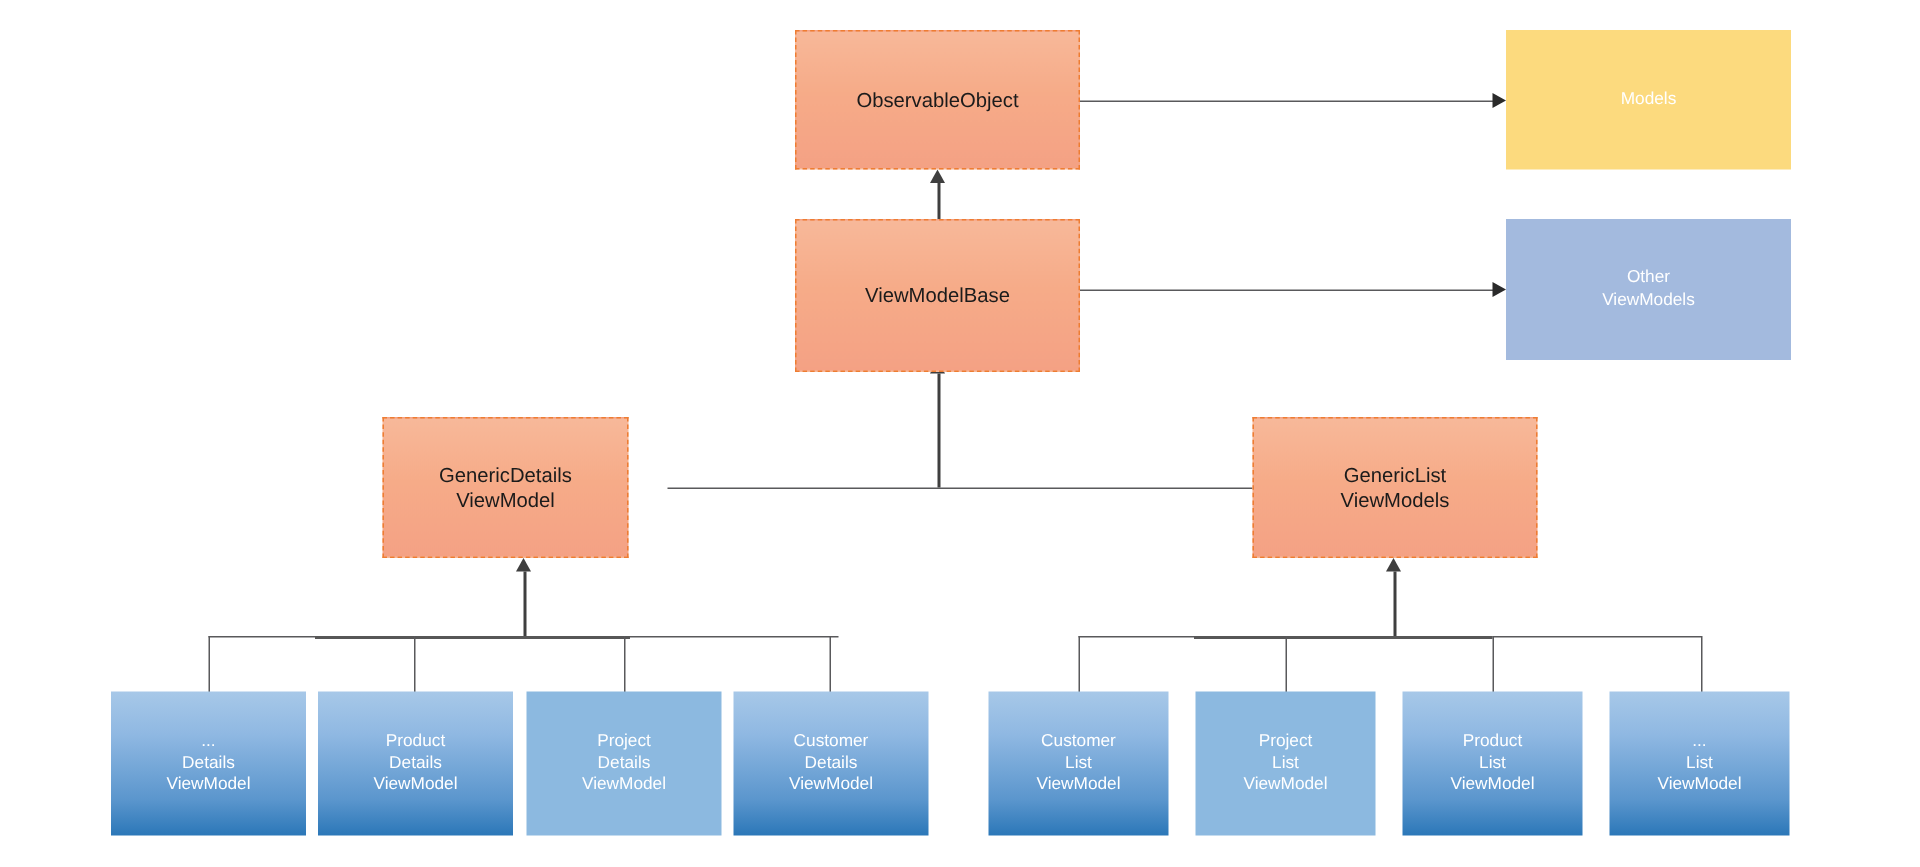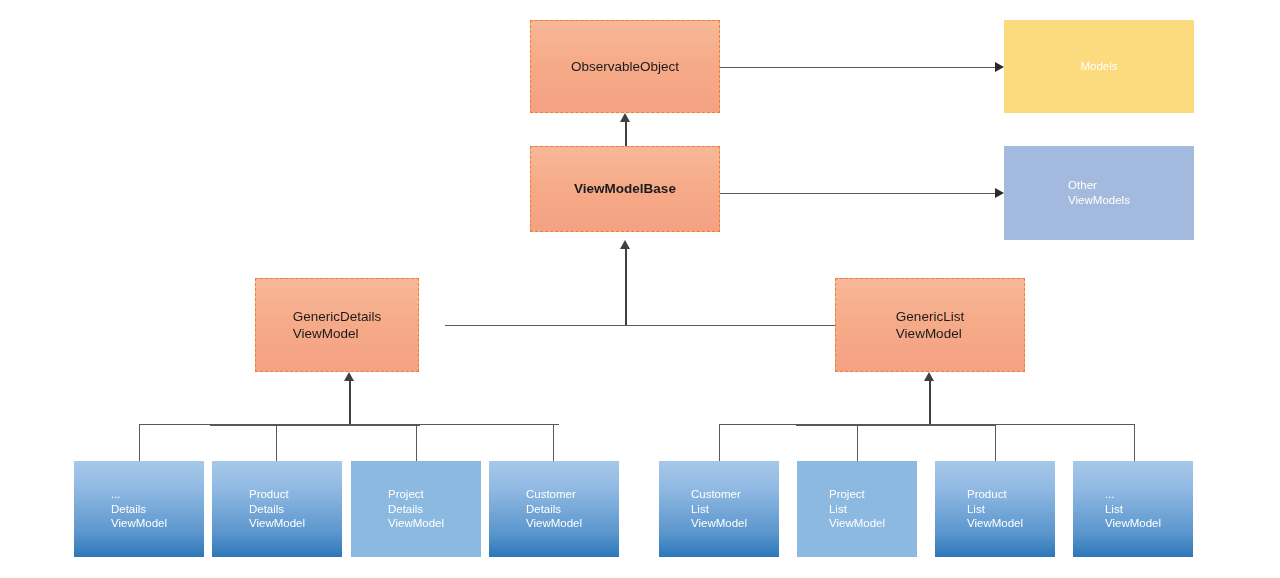--- a/index.html
+++ b/index.html
@@ -14,21 +14,21 @@
     background: #ffffff;
     font-family: "Liberation Sans", sans-serif;
     overflow: hidden;
   }
   .node {
     position: absolute;
     box-sizing: border-box;
     display: flex;
     align-items: center;
     justify-content: center;
-    text-align: left;
+    text-align: center;
     line-height: 1.28;
     white-space: pre-line;
     user-select: none;
   }
   
   .orange {
     background: linear-gradient(180deg, #f7b899 0%, #f6ab88 45%, #f4a184 100%);
     border: 1px dashed #ee7d32;
     color: #1b1b1b;
     font-size: 13.5px;
@@ -128,32 +128,32 @@
   <div class="hline" style="left:719px; top:424px; width:77px;"></div>
   <div class="hline-thick" style="left:796px; top:424px; height:0; width:199px;"></div>
   <div class="hline" style="left:995px; top:424px; width:139px;"></div>
   <div class="vline" style="left:719px; top:424px; height:38px;"></div>
   <div class="vline" style="left:857px; top:424px; height:38px;"></div>
   <div class="vline" style="left:995px; top:424px; height:38px;"></div>
   <div class="vline" style="left:1134px; top:424px; height:38px;"></div>
 
   <div class="node orange" style="left:530px; top:20px; width:190px; height:93px;">ObservableObject</div>
 
-  <div class="node orange" style="left:530px; top:146px; width:190px; height:86px;font-weight:bold;">ViewModelBase</div>
+  <div class="node orange" style="left:530px; top:146px; width:190px; height:102px;">ViewModelBase</div>
 
   <div class="node periwinkle" style="left:1004px; top:146px; width:190px; height:94px;">Other
 ViewModels</div>
 
   <div class="node yellow" style="left:1004px; top:20px; width:190px; height:93px;">Models</div>
 
   <div class="node orange" style="left:255px; top:278px; width:164px; height:94px;">GenericDetails
 ViewModel</div>
 
   <div class="node orange" style="left:835px; top:278px; width:190px; height:94px;">GenericList
-ViewModel</div>
+ViewModels</div>
 
   <div class="node leaf leaf-grad" style="left:74px; top:461px; width:130px; height:96px;">...
 Details
 ViewModel</div>
   <div class="node leaf leaf-grad" style="left:212px; top:461px; width:130px; height:96px;">Product
 Details
 ViewModel</div>
   <div class="node leaf leaf-flat" style="left:351px; top:461px; width:130px; height:96px;">Project
 Details
 ViewModel</div>

